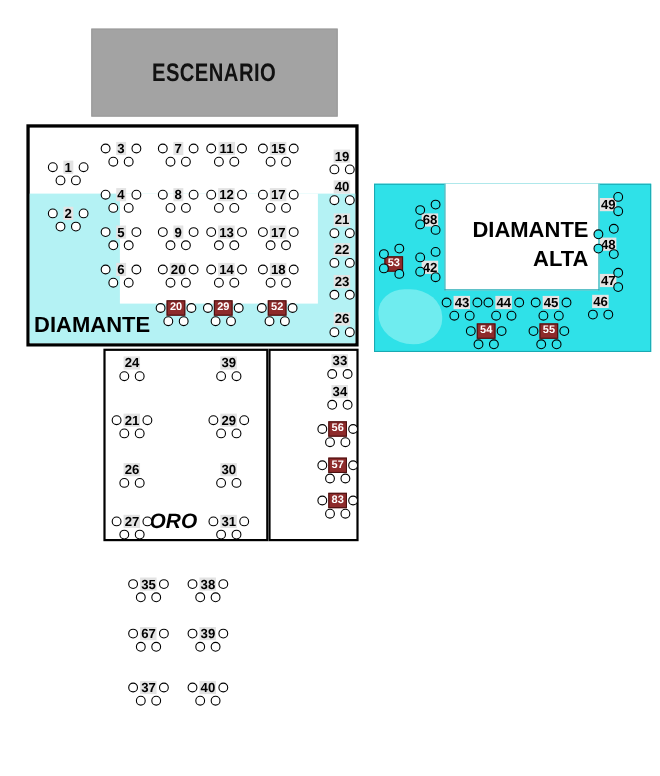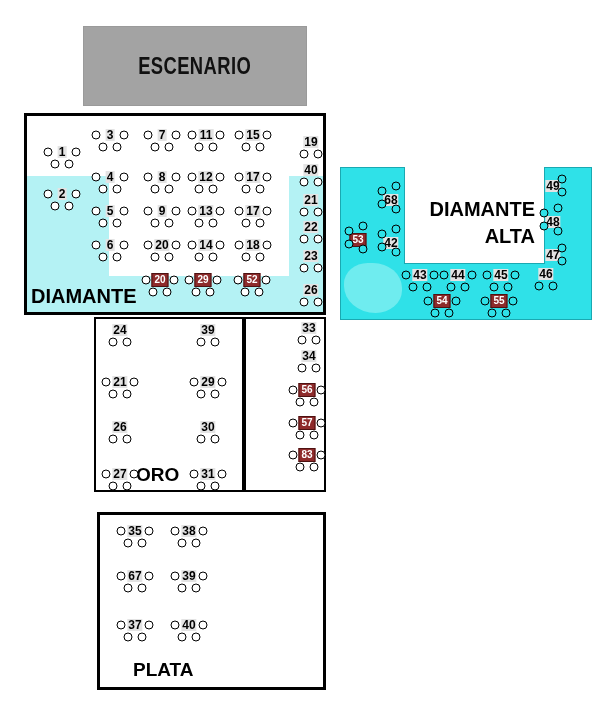--- a/index.html
+++ b/index.html
@@ -11,21 +11,21 @@
   
   .stage{position:absolute;background:#a3a3a3;border:1px solid #9a9a9a;
          display:flex;align-items:center;justify-content:center;}
   .stage-label{font-weight:bold;font-size:23px;letter-spacing:.5px;
                transform:scaleX(.80);transform-origin:center;
                font-family:"Liberation Sans",sans-serif;color:#111;}
 
   
   .panel{position:absolute;background:#ffffff;border:3px solid #000;
          box-sizing:border-box;}
-  .panel.thin{border-width:2px;}
+  .panel.thin{border-width:2px;font-style:italic;}
   .zone-label{position:absolute;font-weight:bold;color:#000;
               font-family:"Liberation Sans",sans-serif;}
 
   
   .wash{position:absolute;background:#b4f2f4;}
   .wash-hole{position:absolute;background:#ffffff;}
 
   
   .alta-shape{position:absolute;background:#2fe1e8;border:1px solid #1aa9b2;
               box-sizing:border-box;}
@@ -60,23 +60,20 @@
     <div class="wash-hole" style="left:82px;top:60px;width:180px;height:100px;"></div>
     <span class="zone-label" style="left:4px;bottom:4px;font-size:20px;">DIAMANTE</span>
   </div>
 
   <div class="panel thin" style="left:94px;top:317px;width:150px;height:175px;">
     <span class="zone-label" style="left:40px;bottom:4px;font-size:19px;">ORO</span>
   </div>
 
   <div class="panel thin" style="left:244px;top:317px;width:82px;height:175px;"></div>
 
-  <div class="panel" style="left:97px;top:512px;width:229px;height:178px;">
-    <span class="zone-label" style="left:33px;bottom:6px;font-size:19px;">PLATA</span>
-  </div>
 
   <div class="alta-shape" style="left:340px;top:167px;width:252px;height:153px;"></div>
   <div class="alta-hole" style="left:404px;top:167px;width:141px;height:97px;"></div>
   <div class="alta-blob" style="left:344px;top:263px;width:58px;height:50px;"></div>
   <div style="position:absolute;left:415px;top:192px;width:120px;height:62px;
               display:flex;flex-direction:column;justify-content:center;">
     <span style="font-weight:bold;font-size:20px;line-height:1.35;">DIAMANTE</span>
     <span style="font-weight:bold;font-size:20px;line-height:1.35;">ALTA</span>
   </div>
 

